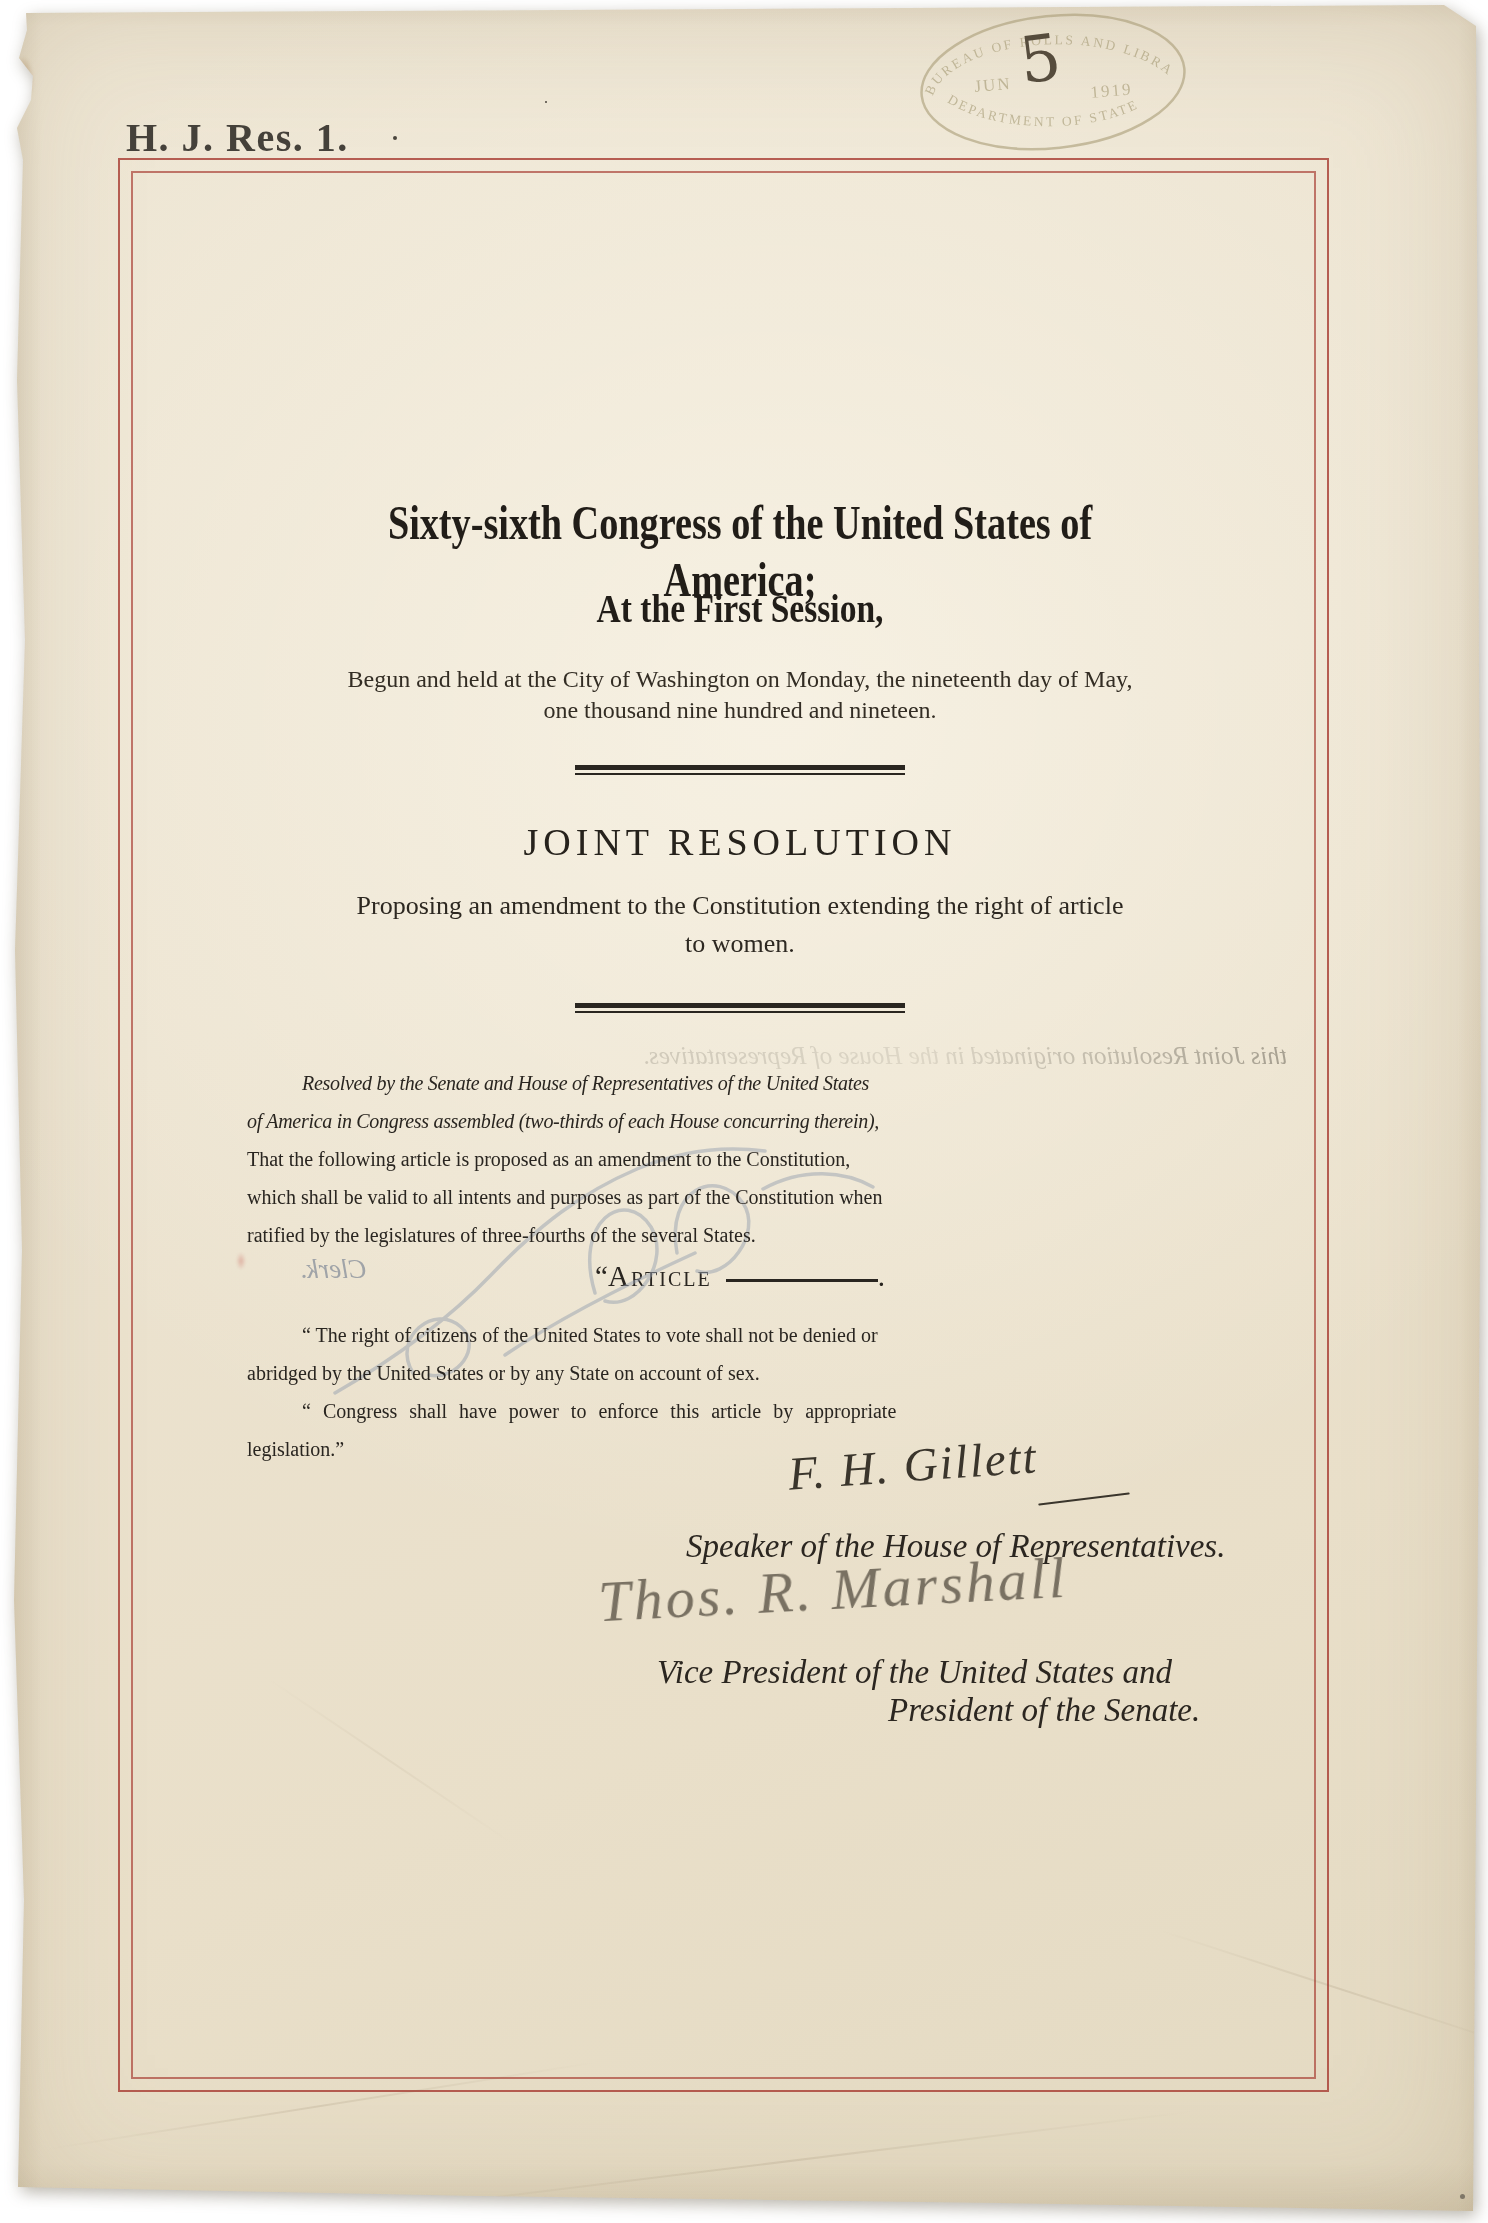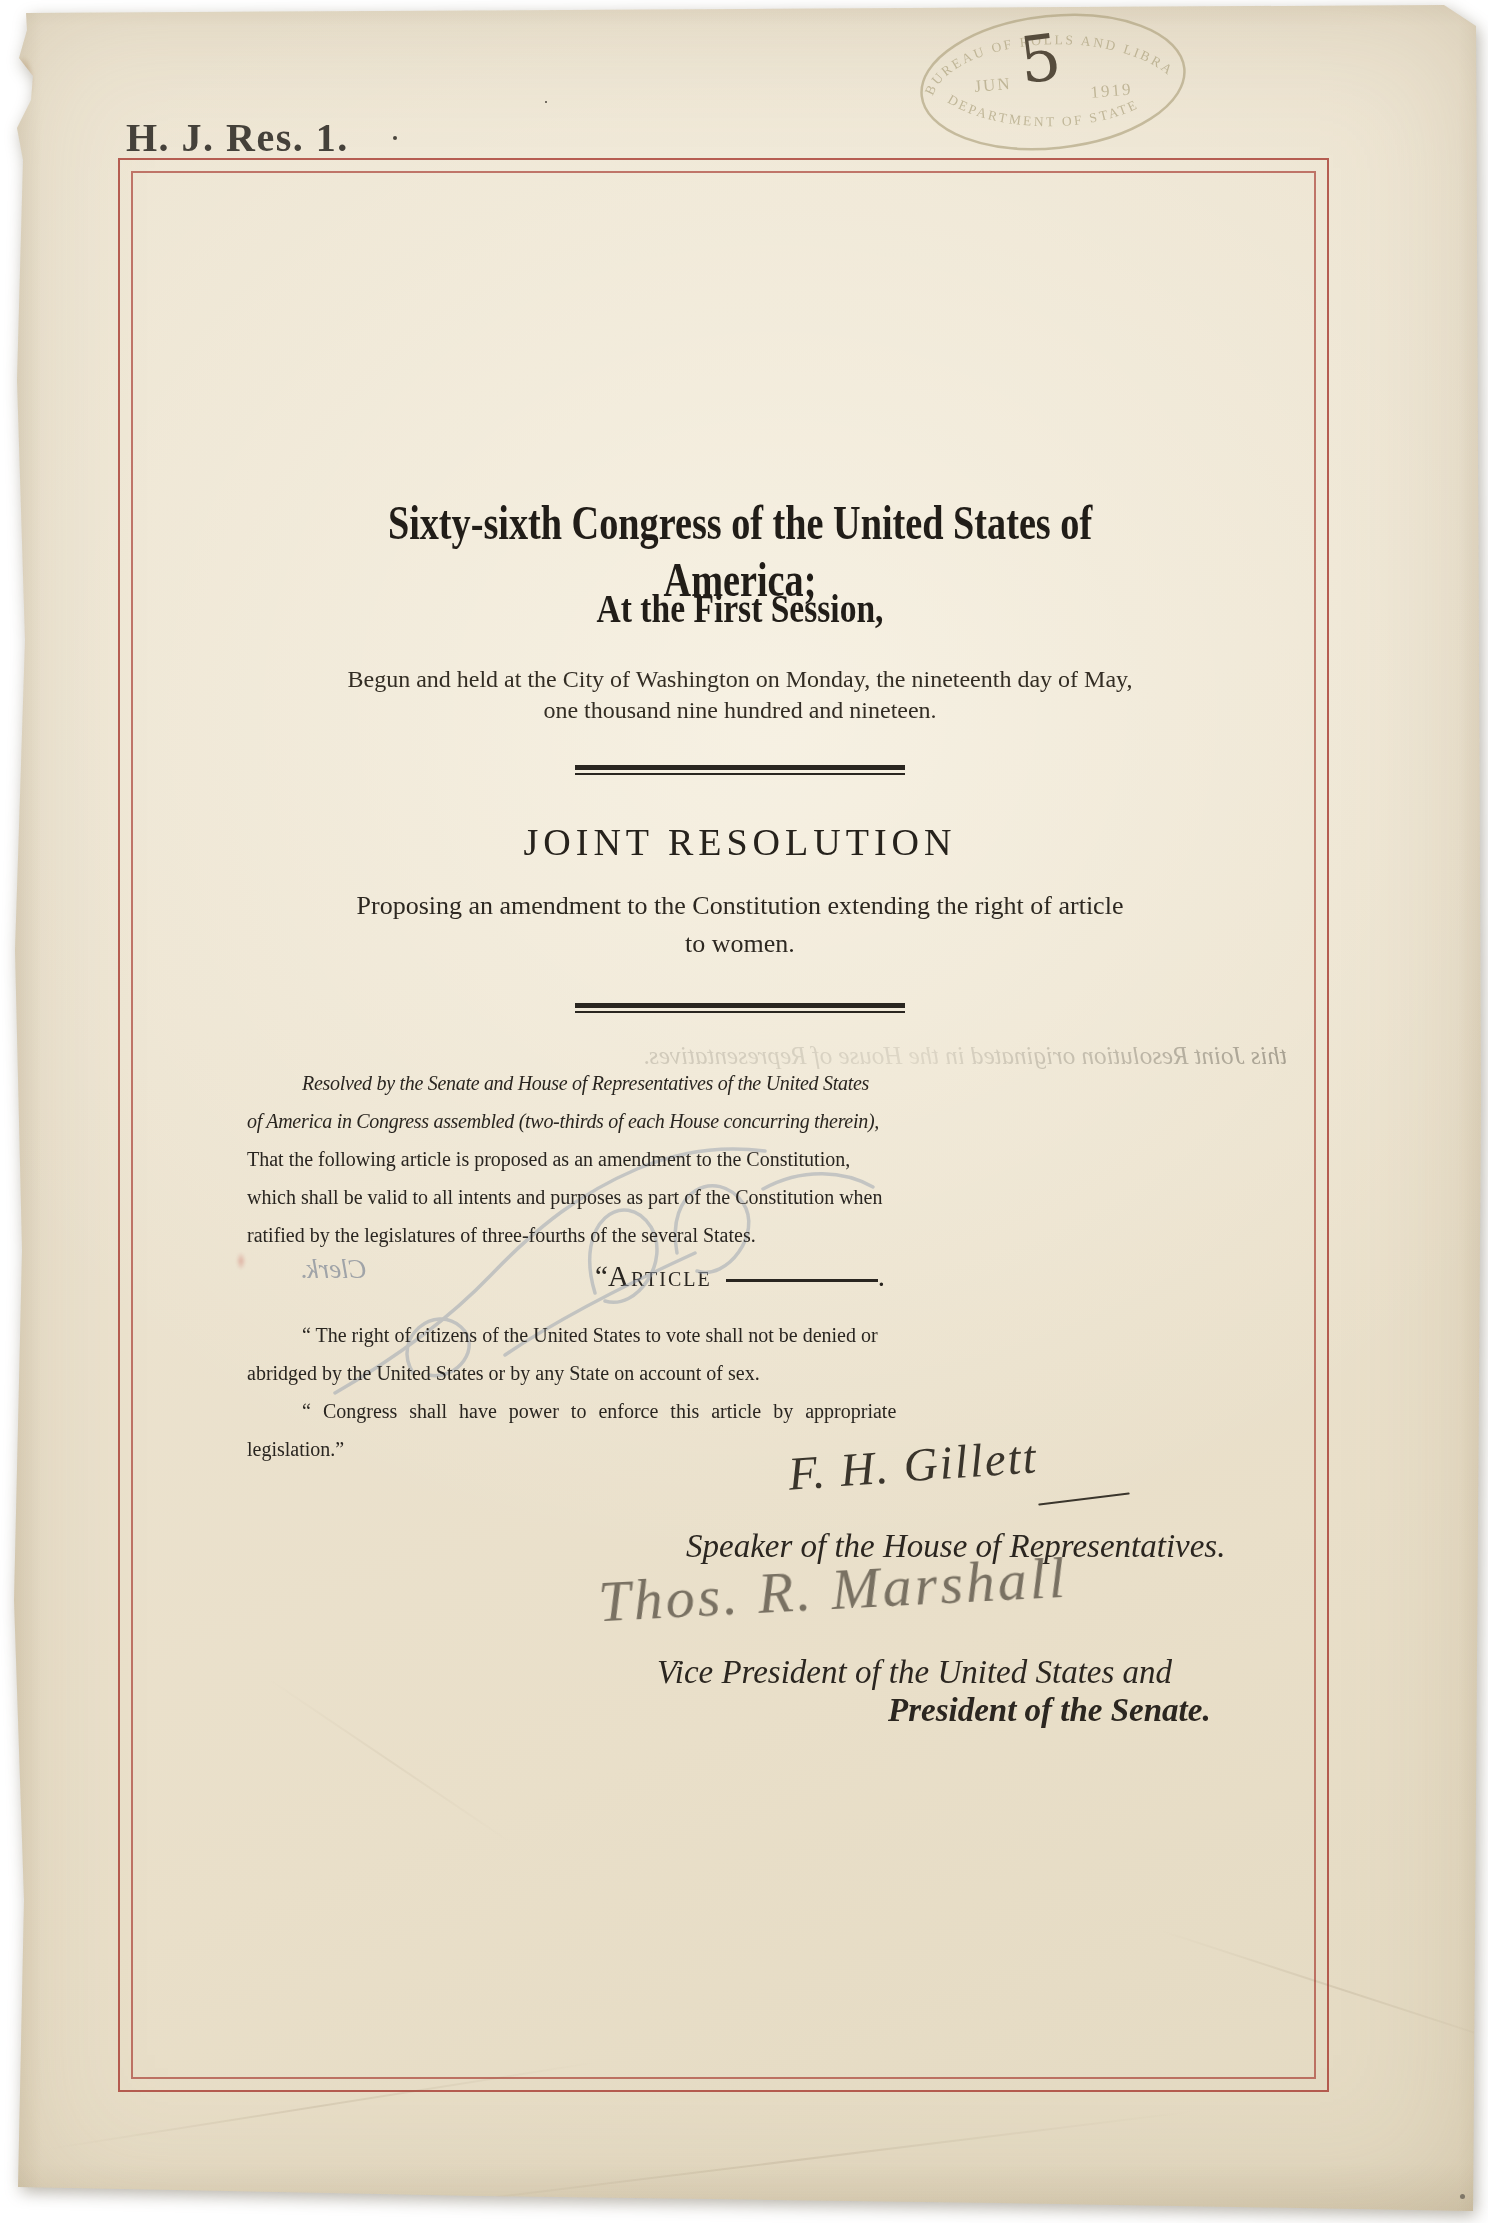--- a/index.html
+++ b/index.html
@@ -74,21 +74,21 @@
   
   .sig{position:absolute;font-style:italic;white-space:nowrap;}
   .sig-gillett{left:788px;top:1438px;font-size:47px;letter-spacing:2px;color:#3a352c;transform:rotate(-4deg);}
   .sig-flourish{position:absolute;left:1038px;top:1498px;width:92px;height:2px;background:#3a352c;
     transform:rotate(-7deg);border-radius:2px;}
   .sig-marshall{left:598px;top:1556px;font-size:58px;letter-spacing:3px;color:rgba(92,85,72,.8);
     transform:rotate(-3deg);filter:blur(.3px);}
   .caption{position:absolute;font-style:italic;font-size:33px;color:#2b2620;white-space:nowrap;}
   .cap-speaker{left:686px;top:1528px;}
   .cap-vp1{left:616px;top:1654px;margin-left:41px;}
-  .cap-vp2{left:888px;top:1692px;font-weight:bold;}
+  .cap-vp2{left:888px;top:1692px;}
 
   .crease{position:absolute;height:2px;opacity:.15;
     background:linear-gradient(90deg,transparent,rgba(115,95,65,.9),transparent);}
 </style>
 </head>
 <body>
 
 <div class="paper-wrap">
   <div class="paper">
 

